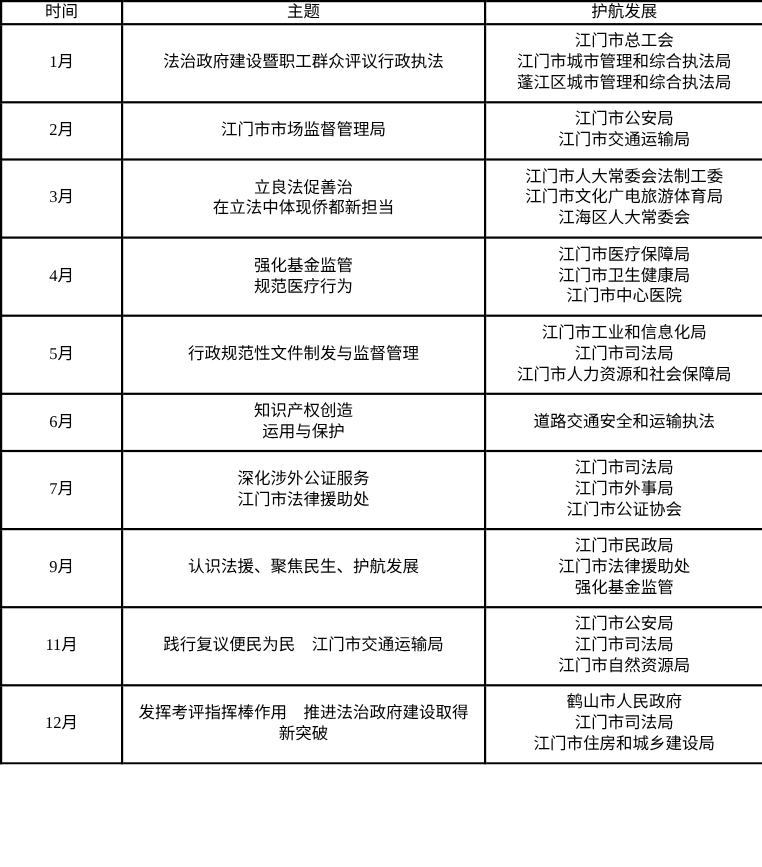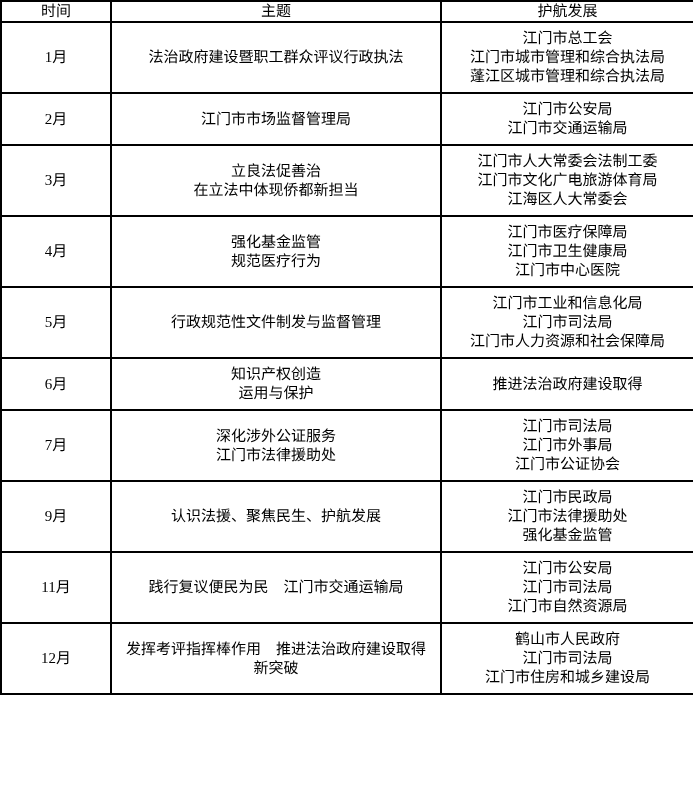--- a/index.html
+++ b/index.html
@@ -92,21 +92,21 @@
       <td>5月</td>
       <td class="multiline">行政规范性文件制发与监督管理</td>
       <td class="multiline">江门市工业和信息化局
 江门市司法局
 江门市人力资源和社会保障局</td>
     </tr>
     <tr>
       <td>6月</td>
       <td class="multiline">知识产权创造
 运用与保护</td>
-      <td class="multiline">推进法治政府建设取得</td>
+      <td class="multiline">道路交通安全和运输执法</td>
     </tr>
     <tr>
       <td>7月</td>
       <td class="multiline">深化涉外公证服务
 江门市法律援助处</td>
       <td class="multiline">江门市司法局
 江门市外事局
 江门市公证协会</td>
     </tr>
     <tr>

